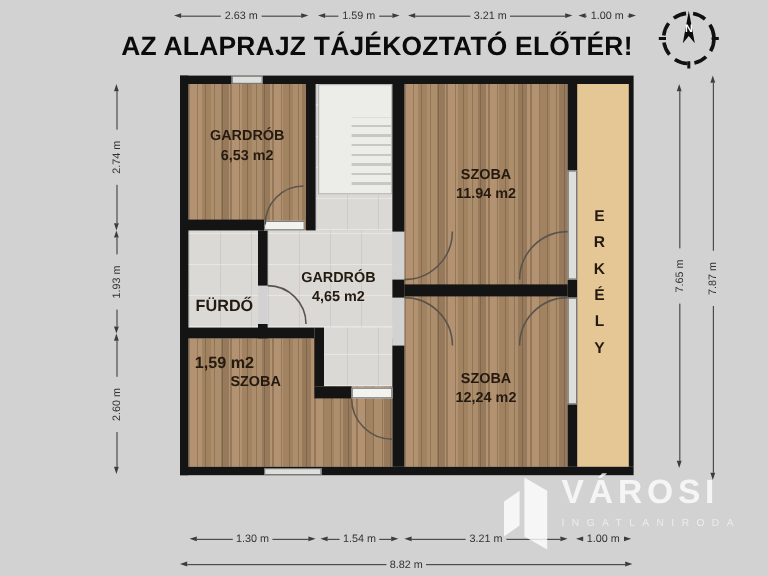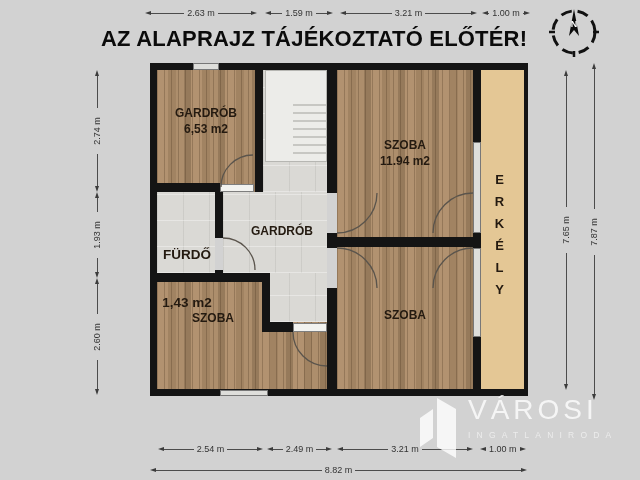--- a/index.html
+++ b/index.html
@@ -41,21 +41,21 @@
   .dimv .ln{flex:1;width:1px;}
   .lb{font-size:9px;white-space:nowrap;padding:0 3px;}
   .lbw{height:46px;width:100%;display:flex;align-items:center;justify-content:center;}
   .dimv .lb{transform:rotate(-90deg);padding:0;}
   .t-l{width:0;height:0;border-top:2.5px solid transparent;border-bottom:2.5px solid transparent;border-right:6px solid #3c3c3c;}
   .t-r{width:0;height:0;border-top:2.5px solid transparent;border-bottom:2.5px solid transparent;border-left:6px solid #3c3c3c;}
   .t-u{width:0;height:0;border-left:2.5px solid transparent;border-right:2.5px solid transparent;border-bottom:6px solid #3c3c3c;}
   .t-d{width:0;height:0;border-left:2.5px solid transparent;border-right:2.5px solid transparent;border-top:6px solid #3c3c3c;}
   
   .wm{position:absolute;left:418px;top:396px;display:flex;align-items:flex-start;gap:10px;}
-  .wm-brand{font-size:28px;font-weight:400;letter-spacing:4px;color:rgba(255,255,255,0.78);line-height:1;}
+  .wm-brand{font-size:28px;font-weight:700;letter-spacing:4px;color:rgba(255,255,255,0.78);line-height:1;}
   .wm-sub{font-size:8.5px;letter-spacing:6.2px;color:rgba(255,255,255,0.58);margin-top:6px;}
   svg{display:block;}
   .arcs{position:absolute;left:0;top:0;pointer-events:none;}
 </style>
 </head>
 <body>
 
 <div class="title">AZ ALAPRAJZ TÁJÉKOZTATÓ ELŐTÉR!</div>
 
 <svg class="abs" style="left:548px;top:6px" width="52" height="52" viewBox="0 0 52 52">
@@ -113,34 +113,36 @@
     <path d="M 293 332 A 34 34 0 0 0 327 366"></path>
   </g>
 </svg>
 
 <div class="rlabel" style="left:156px;top:106px;width:100px">
   <span class="nm">GARDRÓB</span>
   <span class="ar">6,53 m2</span>
 </div>
 <div class="rlabel small" style="left:157px;top:216px;width:60px">
   <span class="nm">FÜRDŐ</span>
-  <span class="ar">1,43 m2</span>
+  <span class="ar">1,59 m2</span>
 </div>
 <div class="rlabel" style="left:232px;top:224px;width:100px">
   <span class="nm">GARDRÓB</span>
+  <span class="ar">4,65 m2</span>
 </div>
 <div class="rlabel" style="left:355px;top:138px;width:100px">
   <span class="nm">SZOBA</span>
   <span class="ar">11.94 m2</span>
 </div>
 <div class="rlabel" style="left:163px;top:311px;width:100px">
   <span class="nm">SZOBA</span>
 </div>
 <div class="rlabel" style="left:355px;top:308px;width:100px">
   <span class="nm">SZOBA</span>
+  <span class="ar">12,24 m2</span>
 </div>
 <div class="erkely">ERKÉLY</div>
 
 <div class="dimh" style="left:145px;top:8px;width:112px">
   <span class="t-l"></span>
     <span class="ln"></span>
   <span class="lb">2.63 m</span>
   <span class="ln"></span>
     <span class="t-r"></span>
 </div>
@@ -209,28 +211,28 @@
   <span class="lbw">
       <span class="lb">7.87 m</span>
     </span>
   <span class="ln"></span>
     <span class="t-d"></span>
 </div>
 
 <div class="dimh" style="left:158px;top:444px;width:105px">
   <span class="t-l"></span>
     <span class="ln"></span>
-  <span class="lb">2.54 m</span>
+  <span class="lb">1.30 m</span>
   <span class="ln"></span>
     <span class="t-r"></span>
 </div>
 <div class="dimh" style="left:267px;top:444px;width:65px">
   <span class="t-l"></span>
     <span class="ln"></span>
-  <span class="lb">2.49 m</span>
+  <span class="lb">1.54 m</span>
   <span class="ln"></span>
     <span class="t-r"></span>
 </div>
 <div class="dimh" style="left:337px;top:444px;width:136px">
   <span class="t-l"></span>
     <span class="ln"></span>
   <span class="lb">3.21 m</span>
   <span class="ln"></span>
     <span class="t-r"></span>
 </div>

